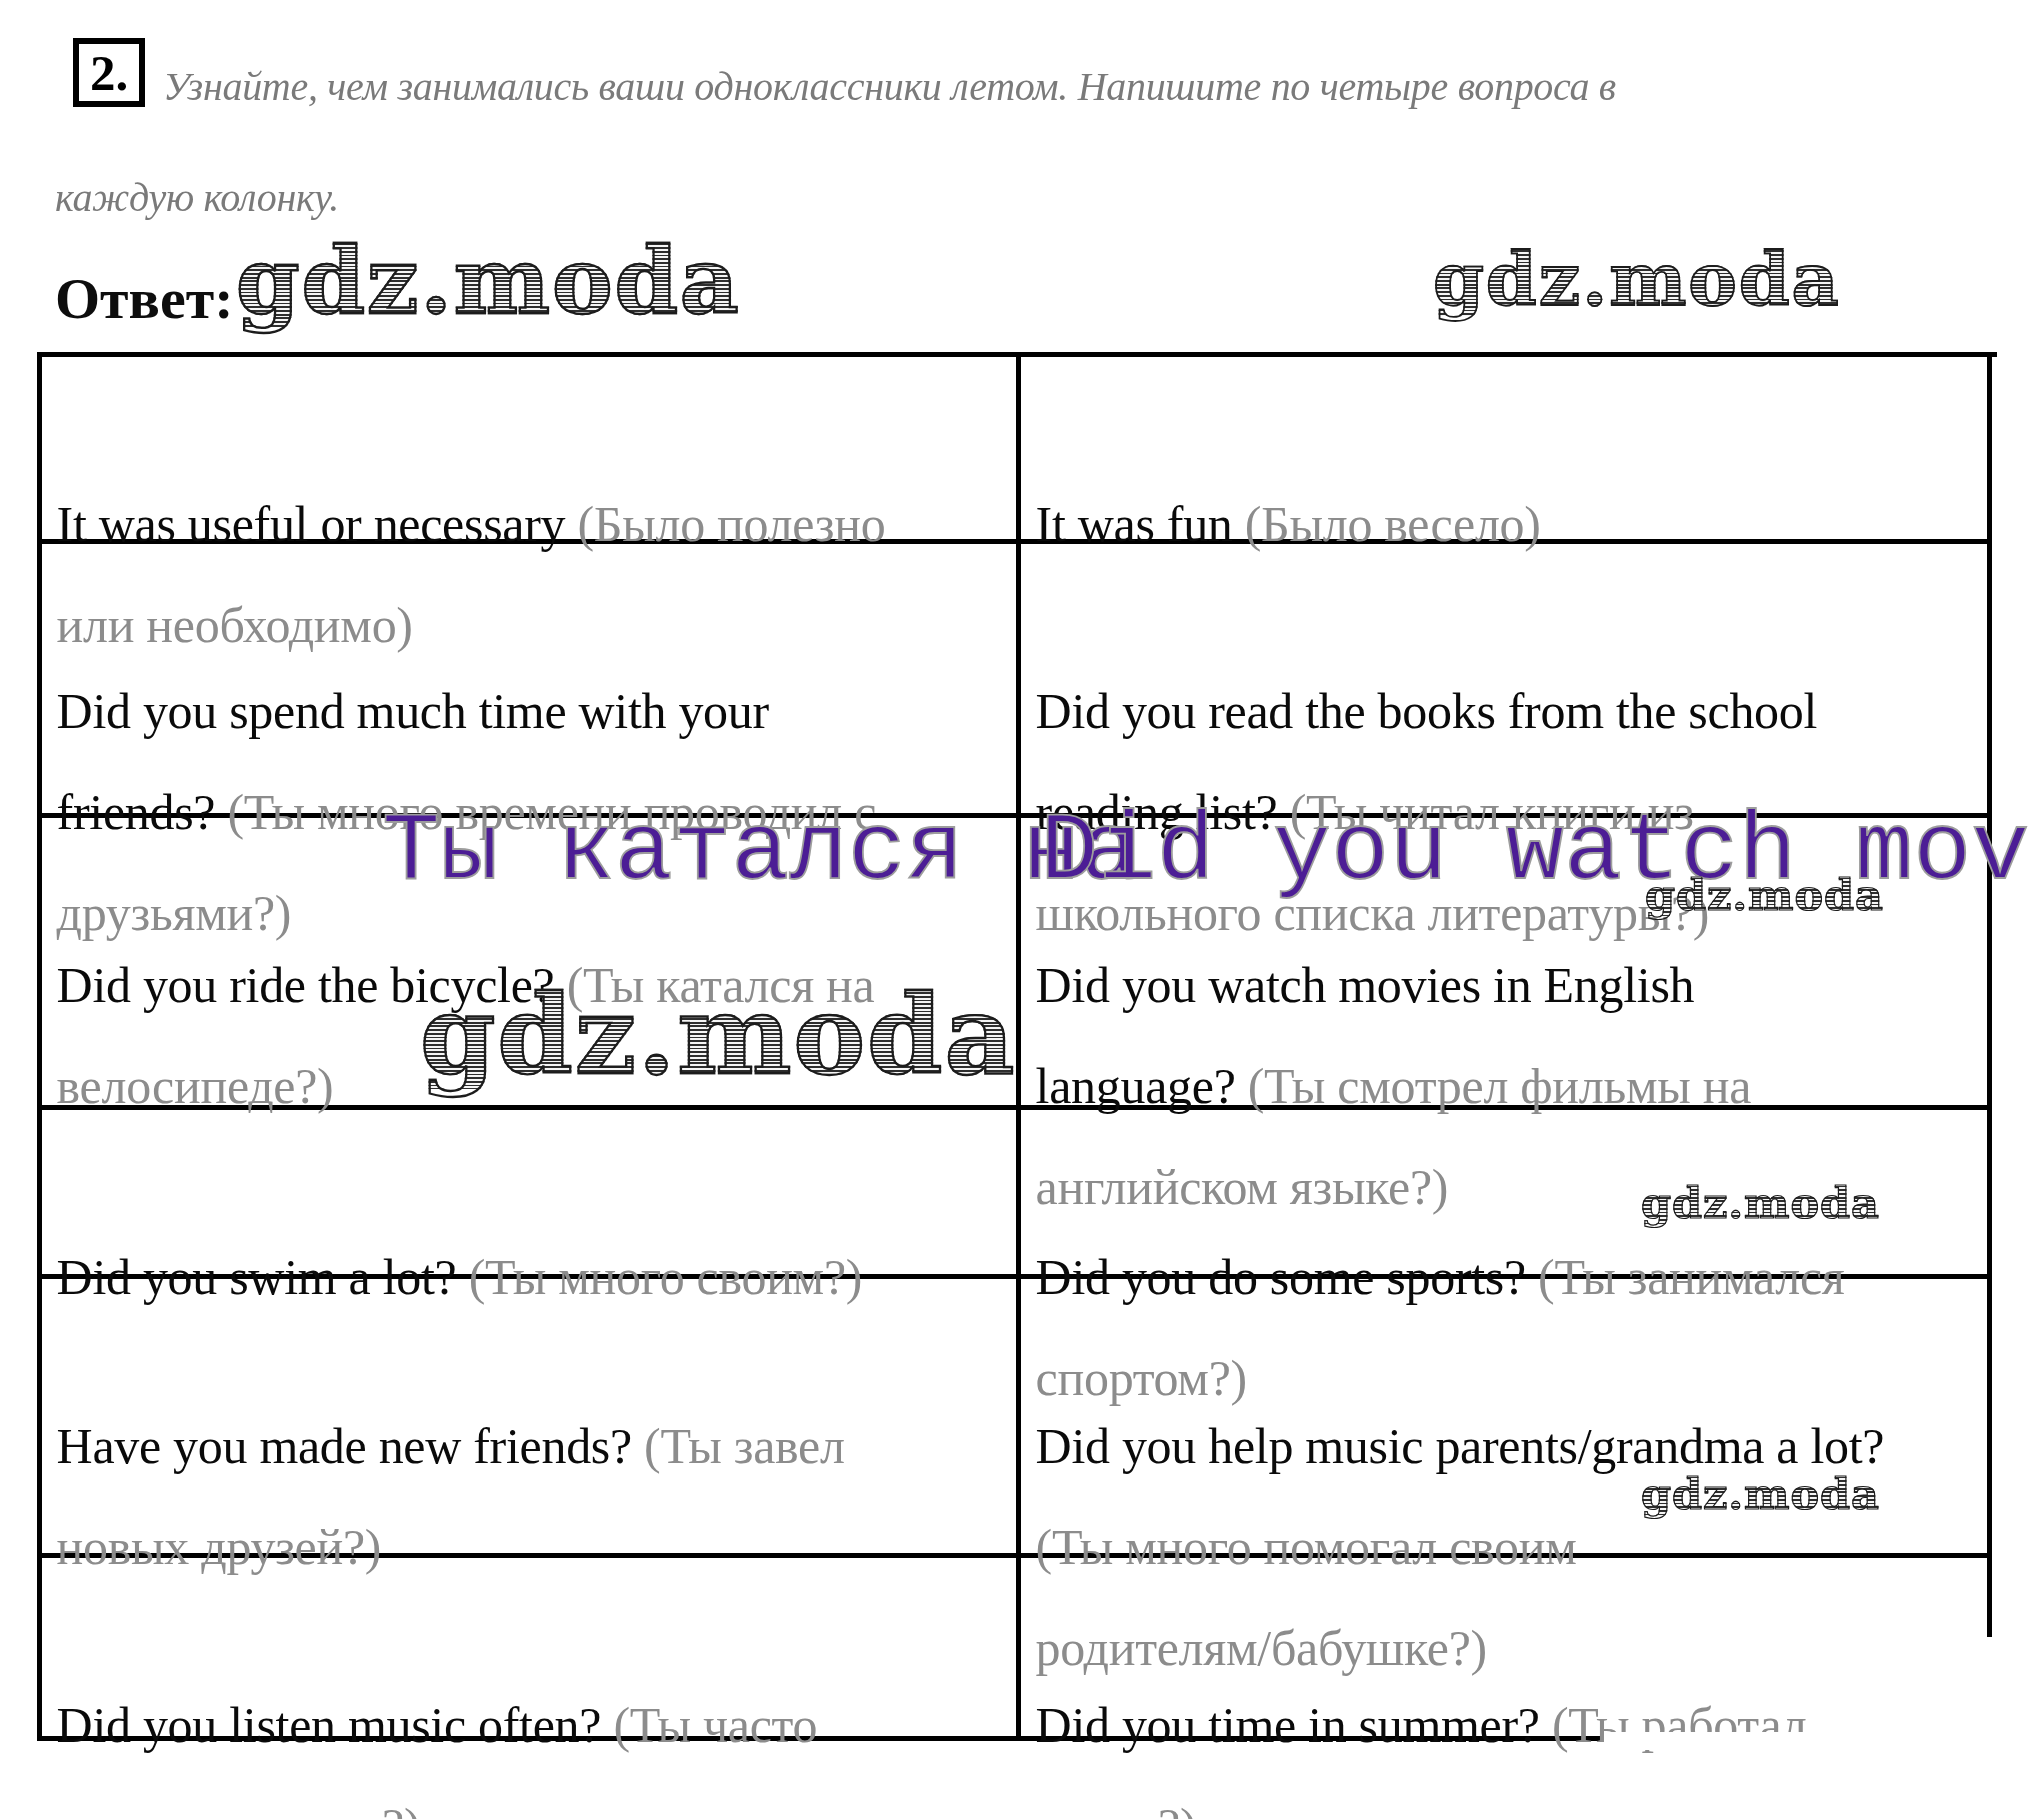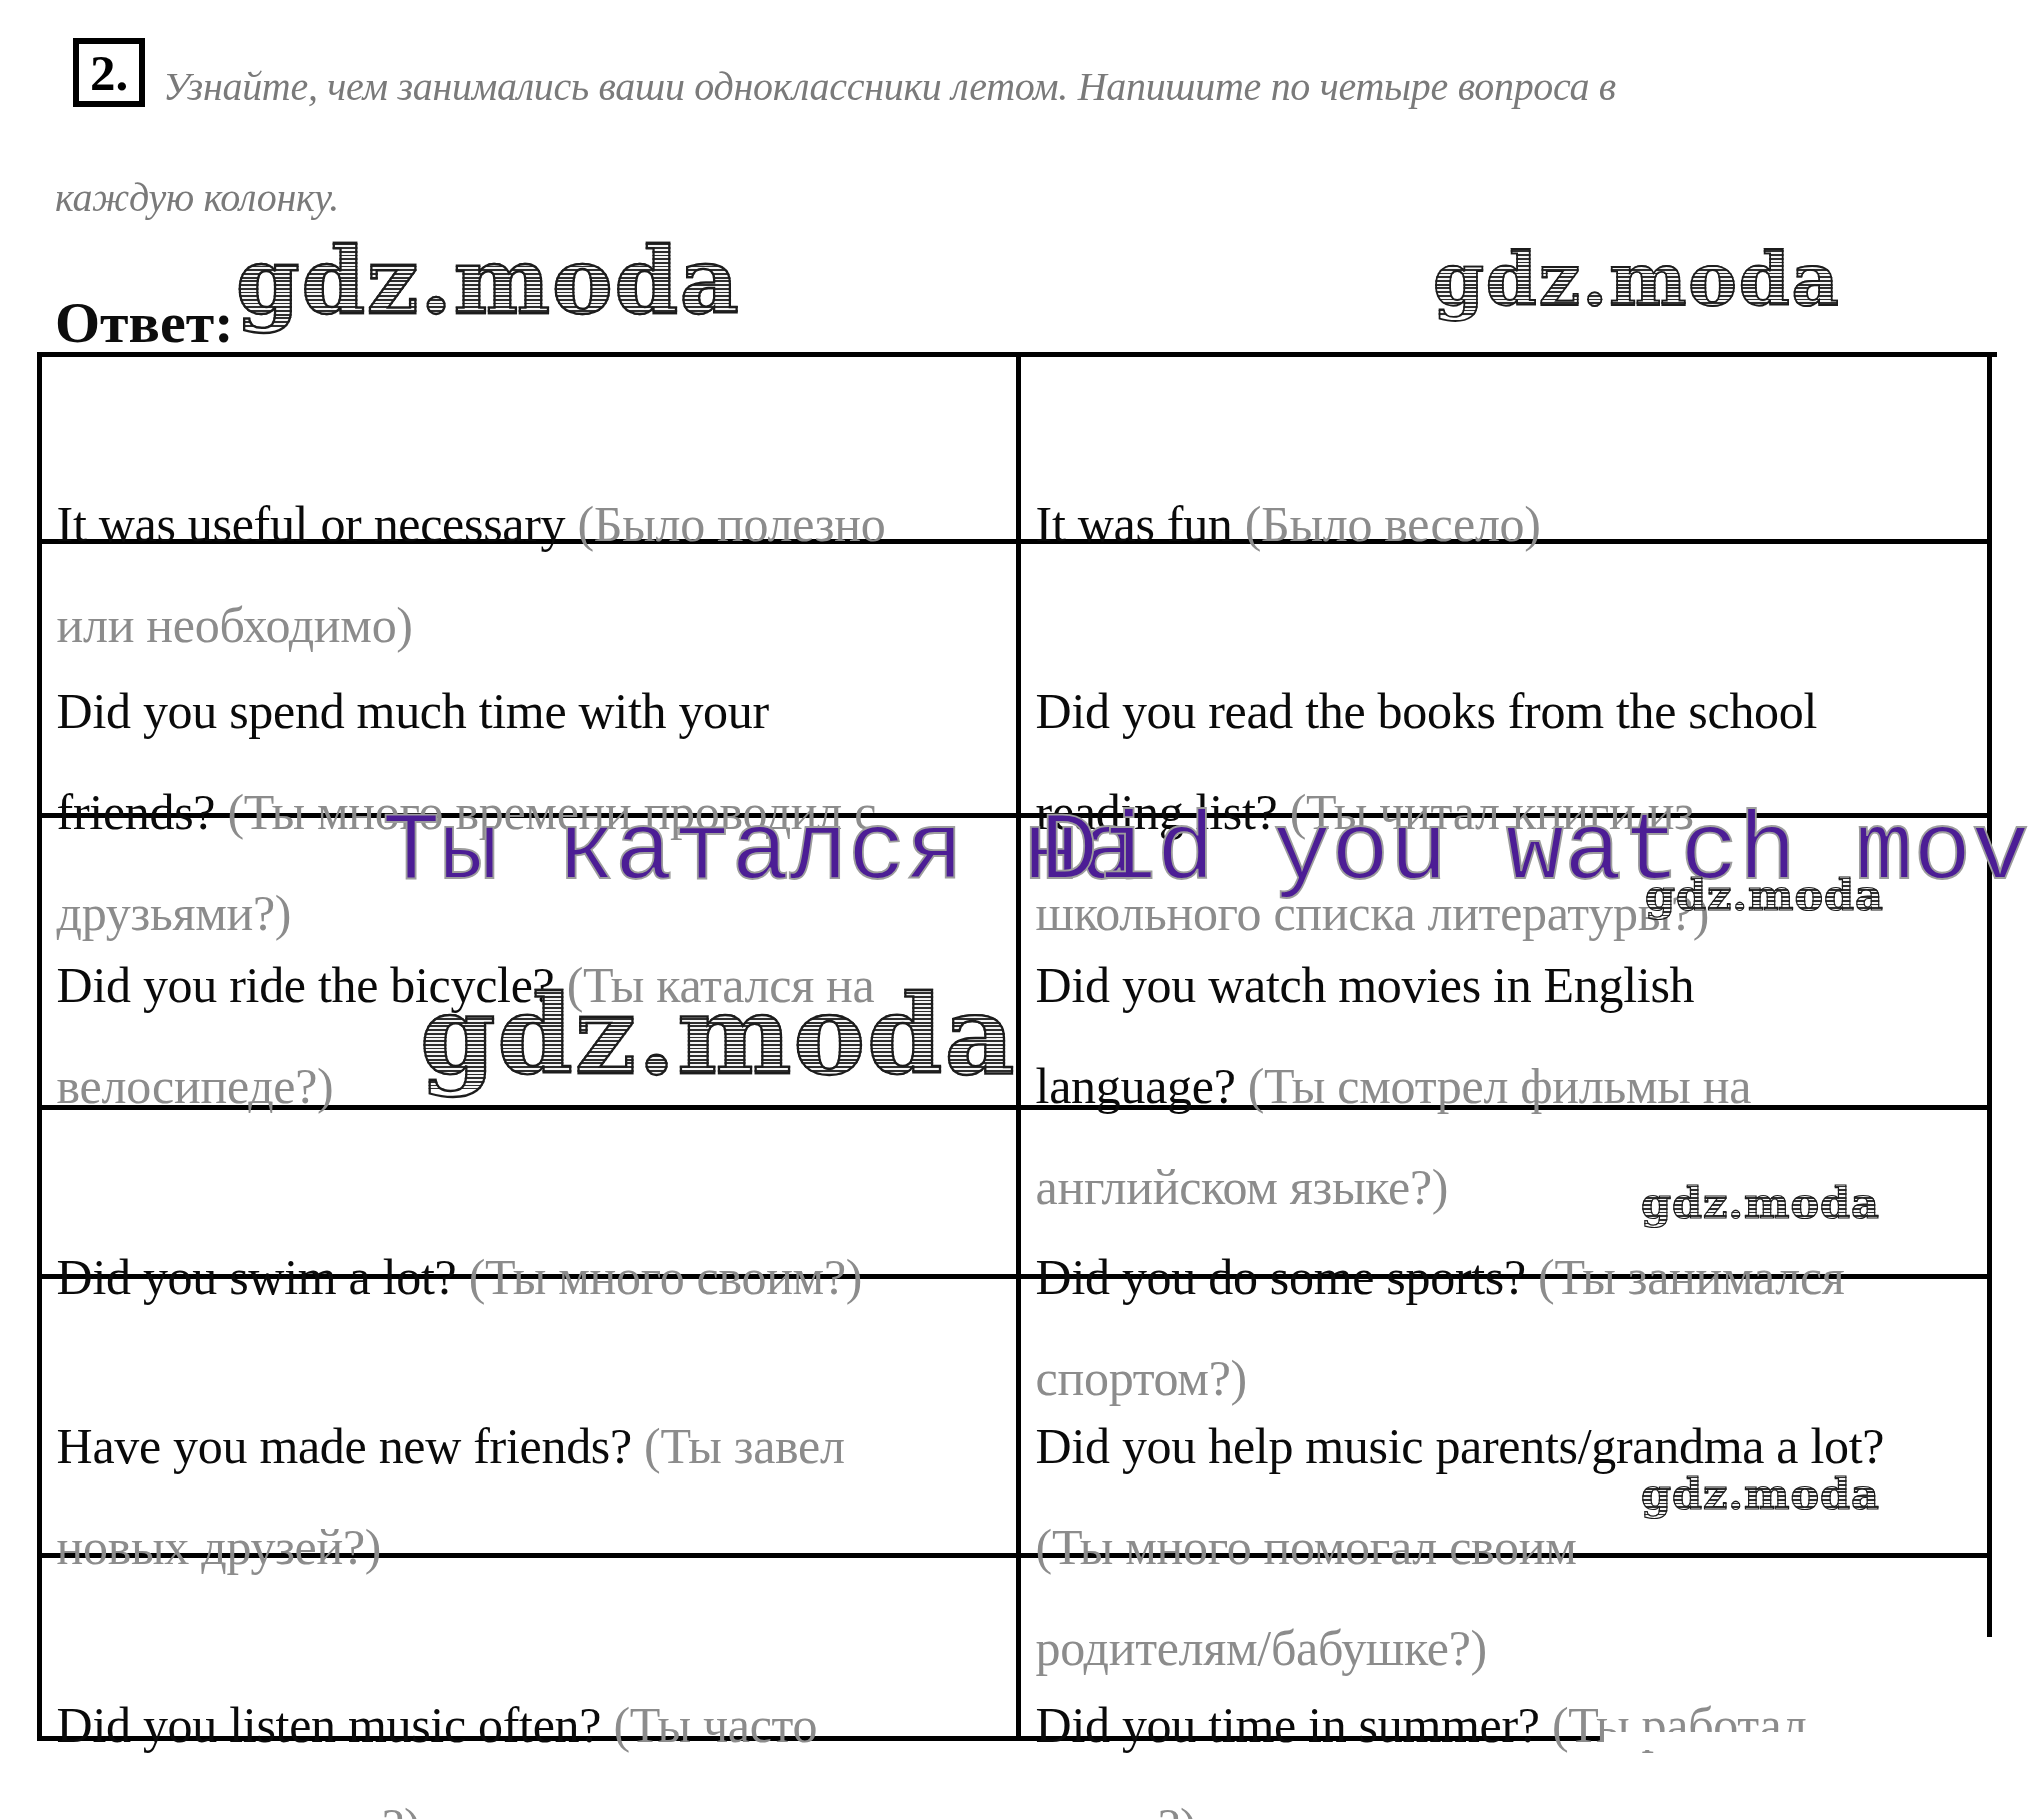--- a/index.html
+++ b/index.html
@@ -13,21 +13,21 @@
     border:6.4px solid #000;display:flex;align-items:center;justify-content:center;
     font-weight:bold;font-size:51px;color:#000;background:#fff;
   }
   .instruction{
     position:absolute;left:55px;top:31px;width:1937px;
     font-style:italic;font-size:40px;line-height:111px;color:#7a7a7a;
     text-indent:108px;white-space:pre-line;letter-spacing:-0.3px;
   }
   .answer-label{
     position:absolute;left:55px;top:265px;
-    font-weight:bold;font-size:58px;color:#0d0d0d;margin-top:24px;
+    font-weight:bold;font-size:58px;color:#0d0d0d;
   }
   
   .wm{
     position:absolute;font-family:"DejaVu Serif",serif;font-weight:700;
     white-space:nowrap;line-height:1;letter-spacing:1.8px;z-index:4;
     background-image:repeating-linear-gradient(to bottom,#2e2e2e 0 1.8px,#f5f5f5 1.8px 3.7px);
     -webkit-background-clip:text;background-clip:text;color:transparent;
     -webkit-text-stroke:2.3px #1c1c1c;
   }
   @supports not ((-webkit-background-clip:text) or (background-clip:text)){

